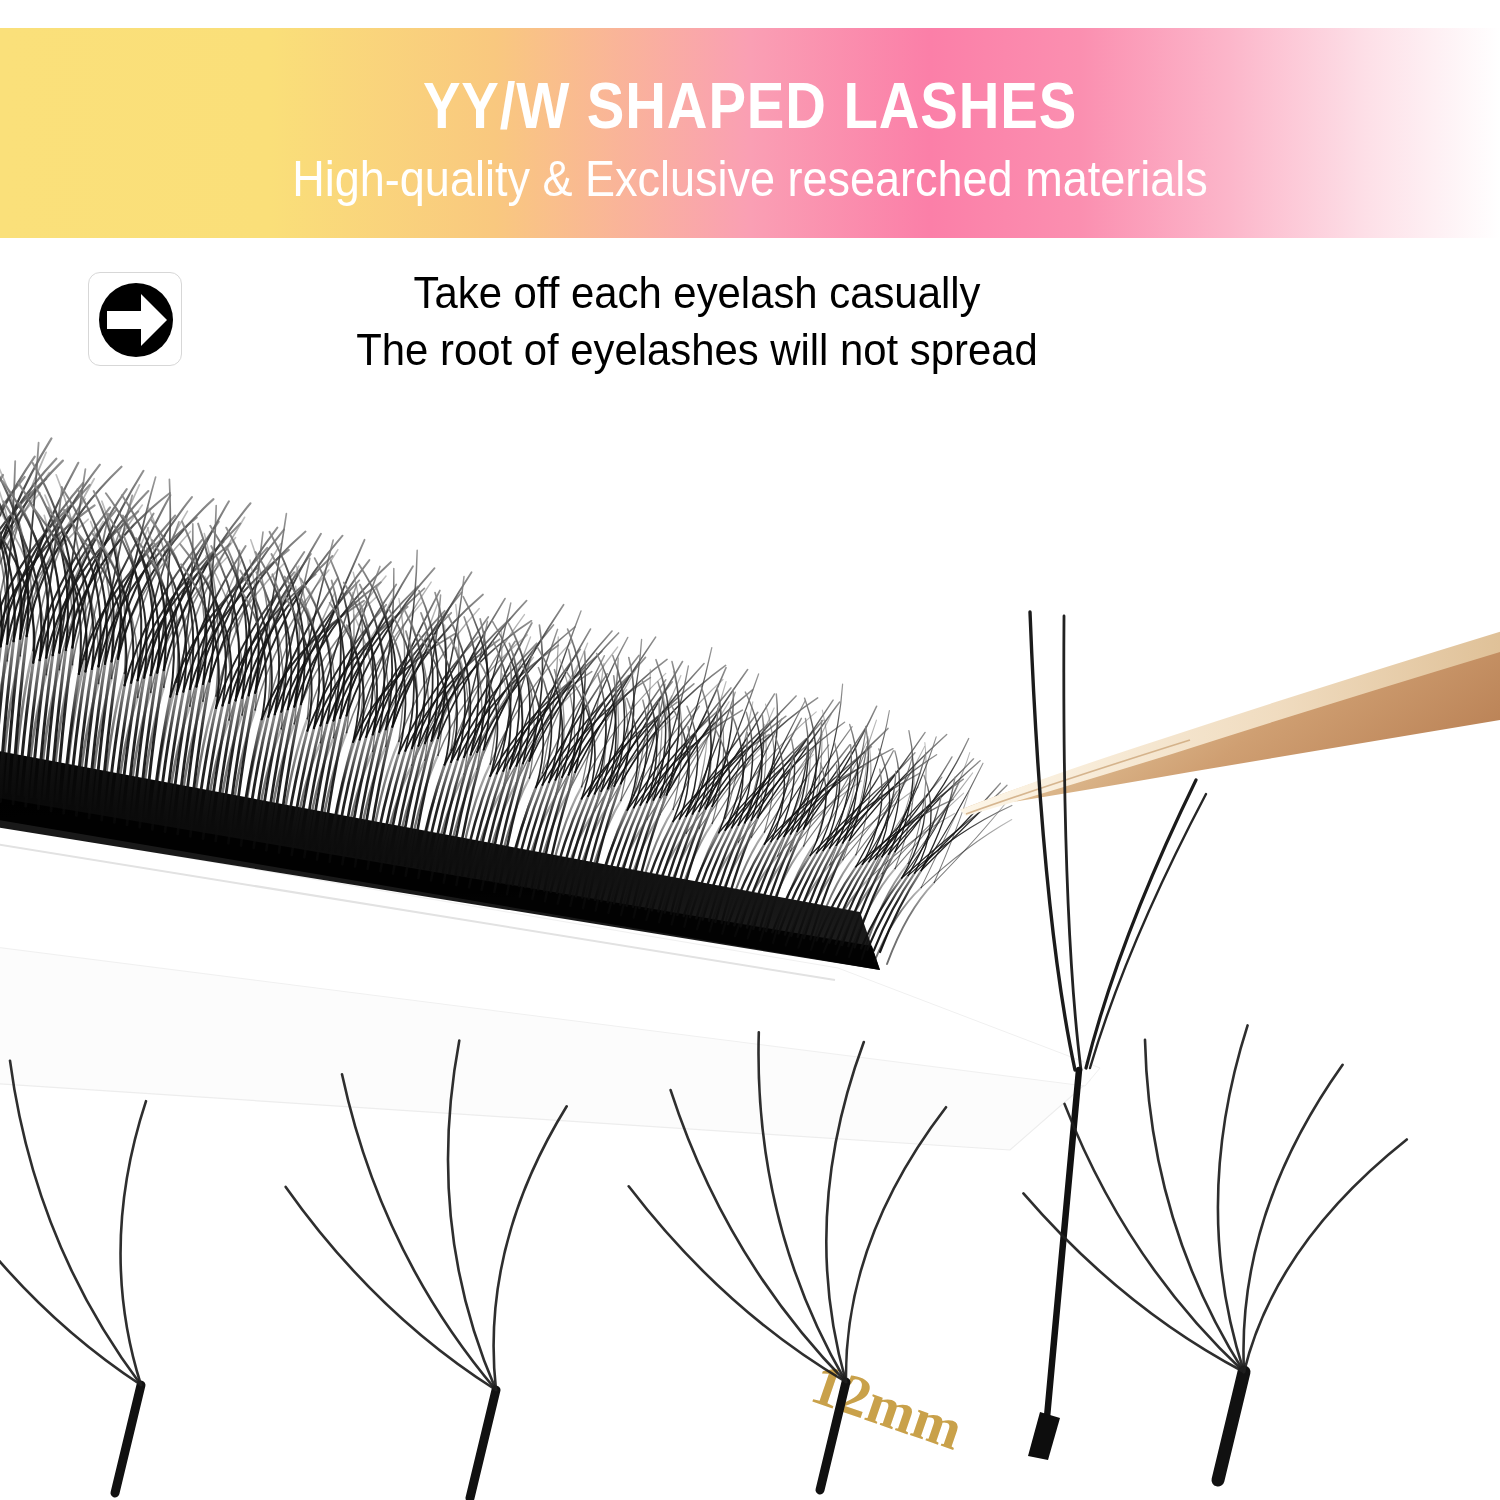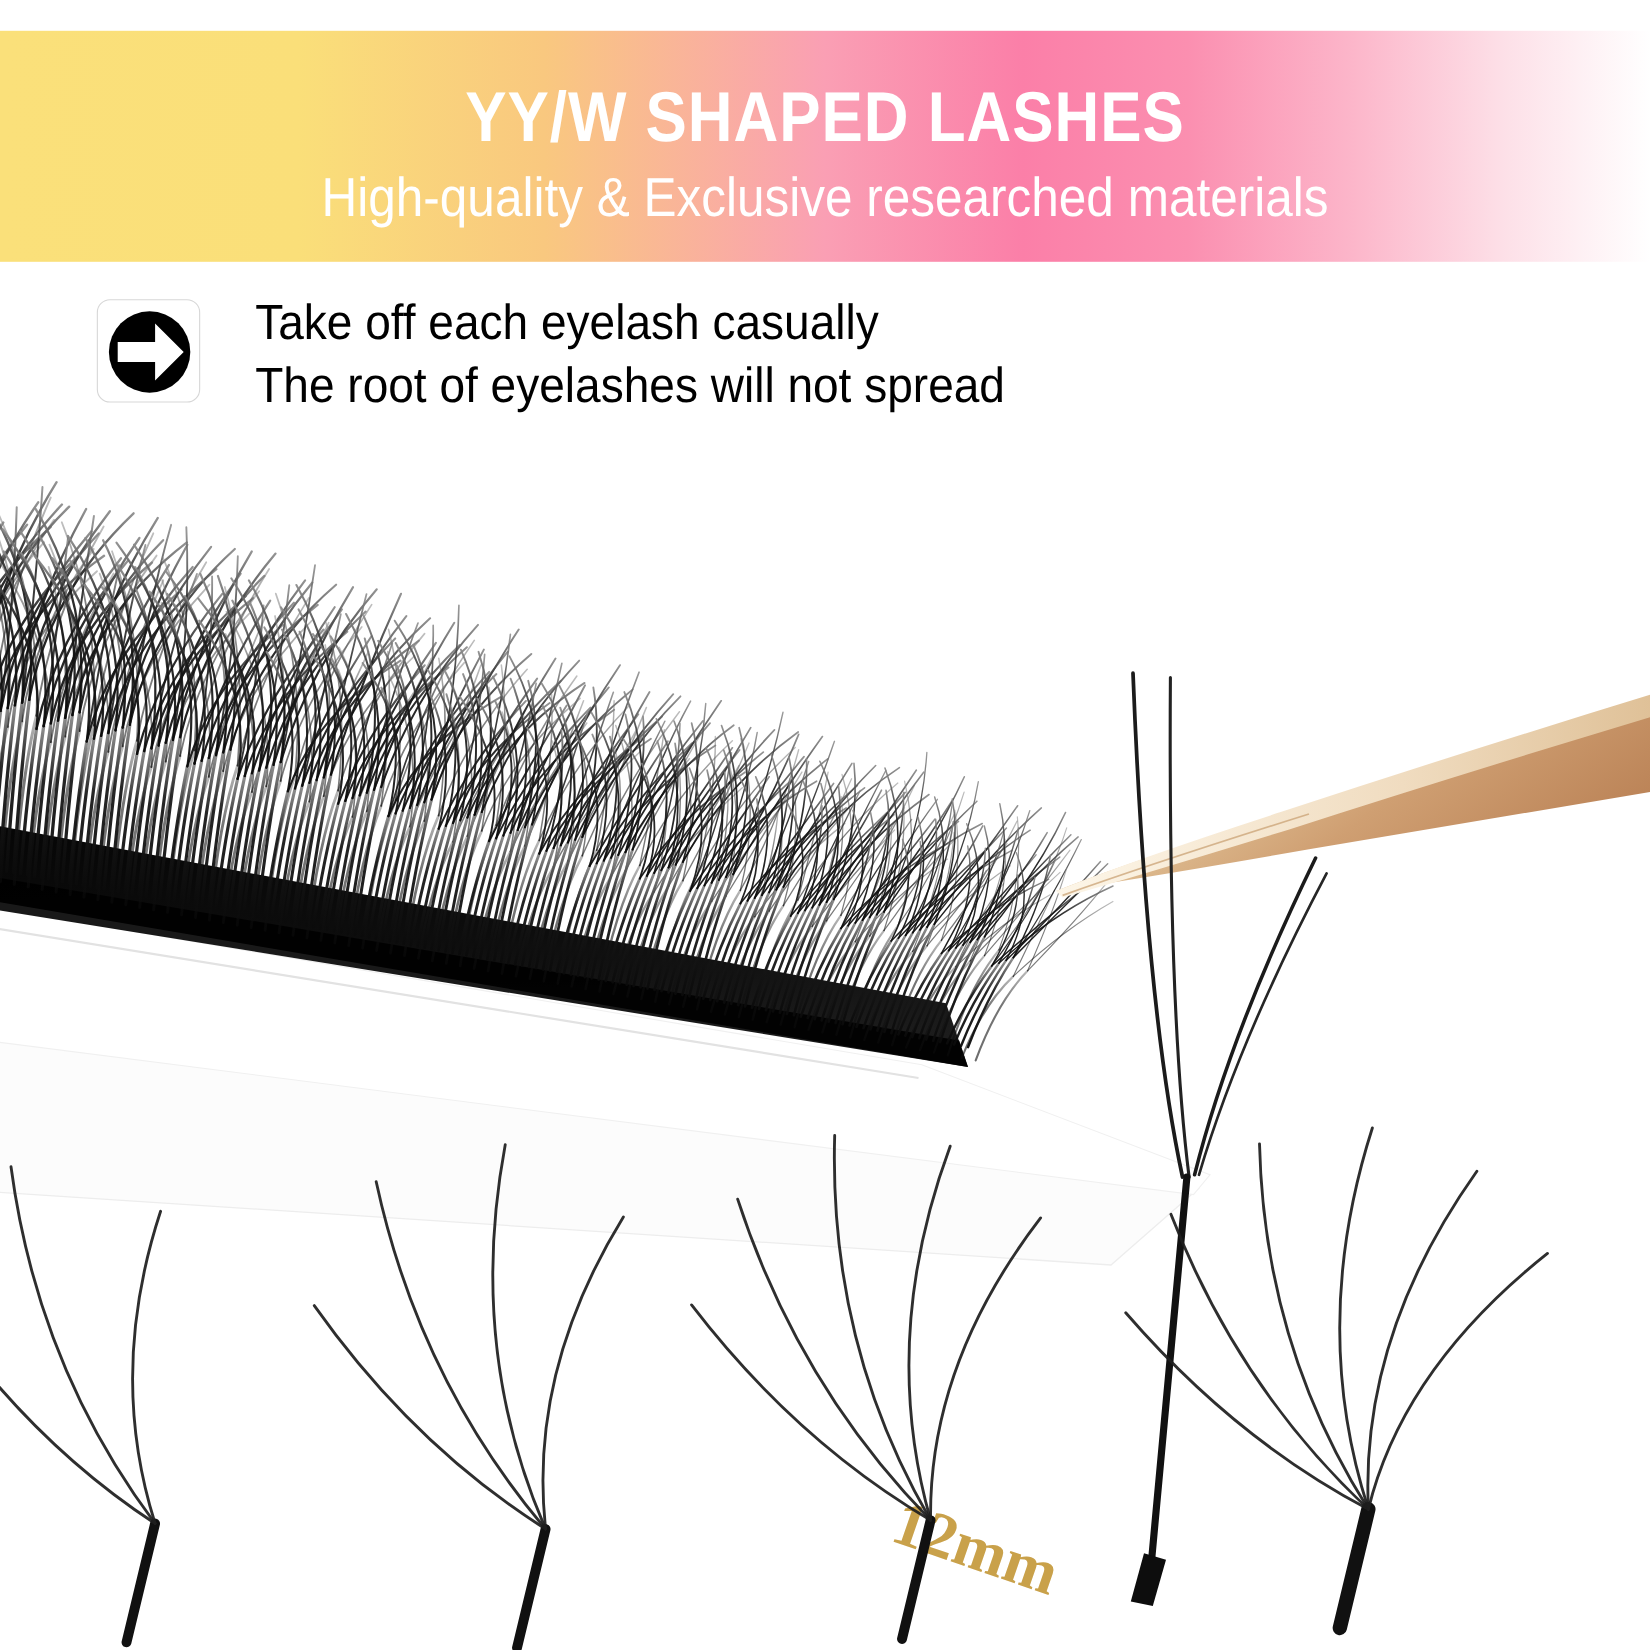--- a/index.html
+++ b/index.html
@@ -26,21 +26,21 @@
   }
   #banner-sub {
     position:absolute; left:0; top:126px; width:1500px;
     text-align:center; color:#ffffff;
     font-size:50px; font-weight:400;
     transform:scaleX(0.90); transform-origin:center top;
     white-space:nowrap; line-height:1.0;
   }
 
   
-  #instruction { position:absolute; left:0; top:268px; width:1500px; height:120px; }
+  #instruction { position:absolute; left:0; top:268px; width:1500px; height:120px;text-align:center; }
   #arrow-box {
     position:absolute; left:88px; top:4px; width:94px; height:94px;
     background:#ffffff; border:1.5px solid #d7d7d7; border-radius:12px;
   }
   #arrow-box svg { position:absolute; left:8px; top:8px; }
   #instr-lines {
     position:absolute; left:232px; top:-4px; width:1000px;
     color:#000000; font-size:45px; line-height:57px;
     transform:scaleX(0.93); transform-origin:left top; white-space:nowrap;
   }

